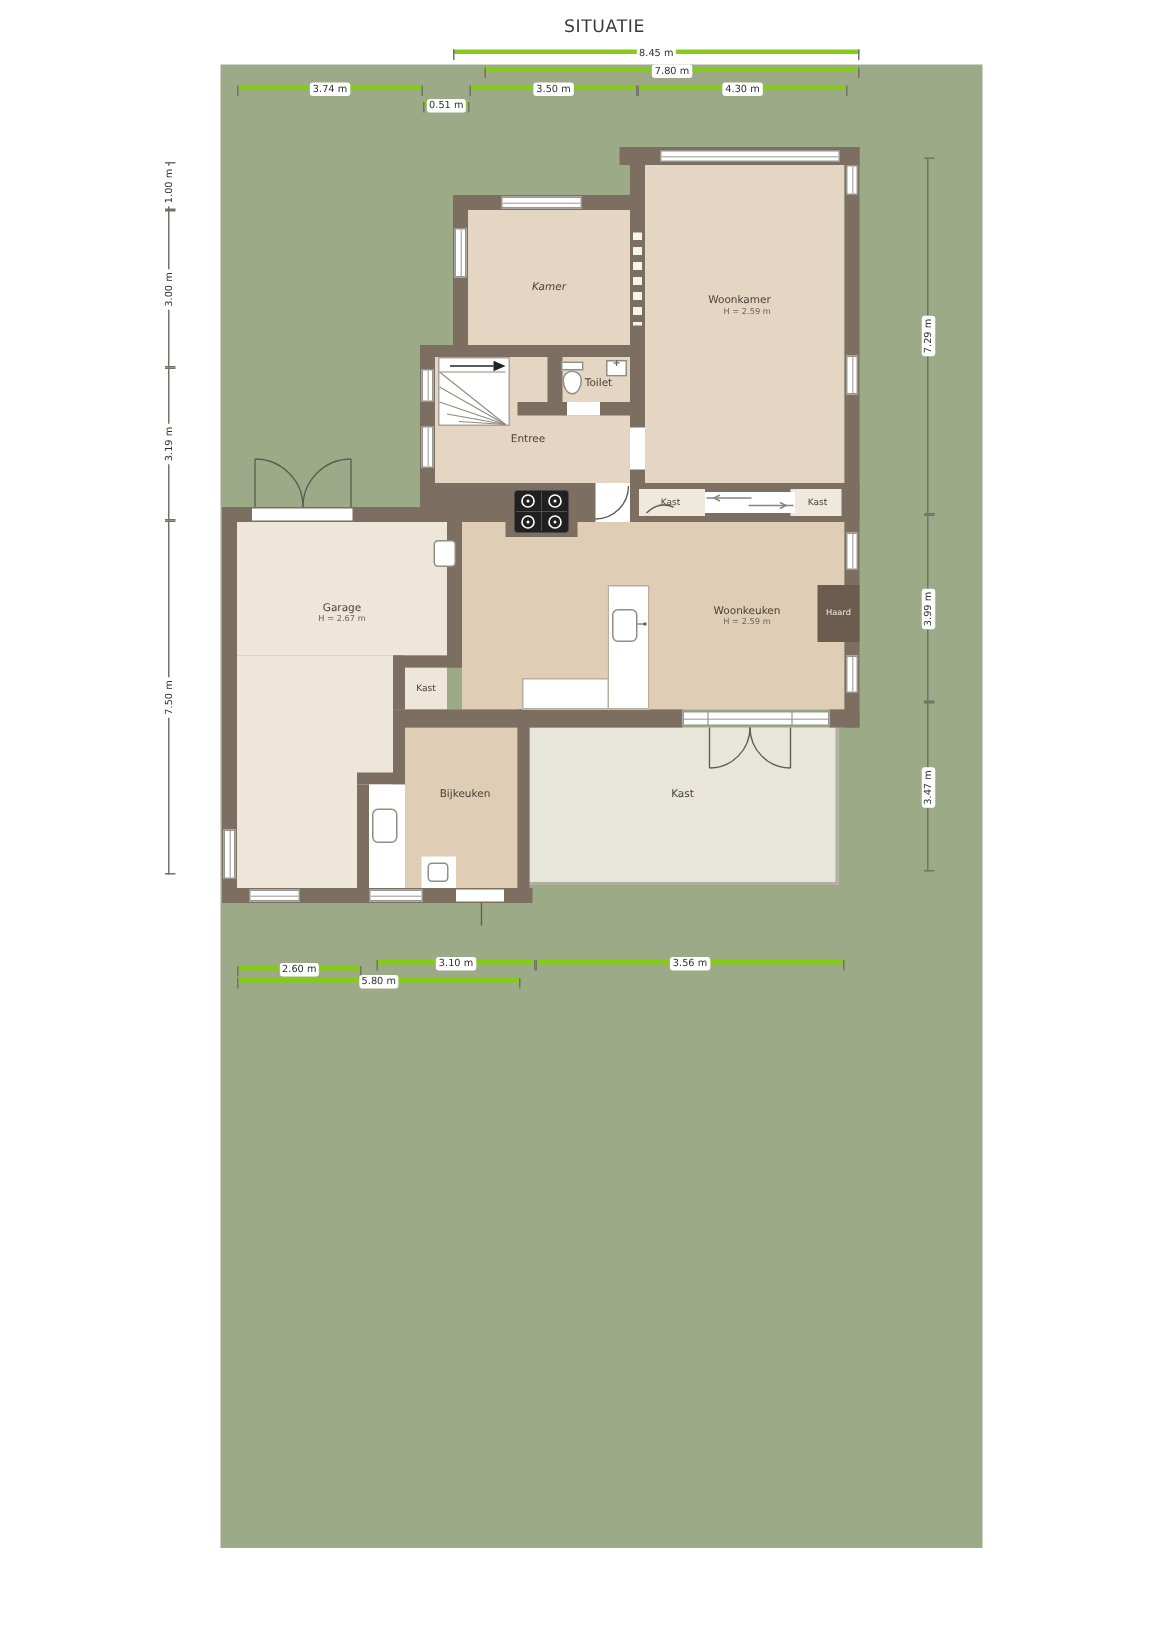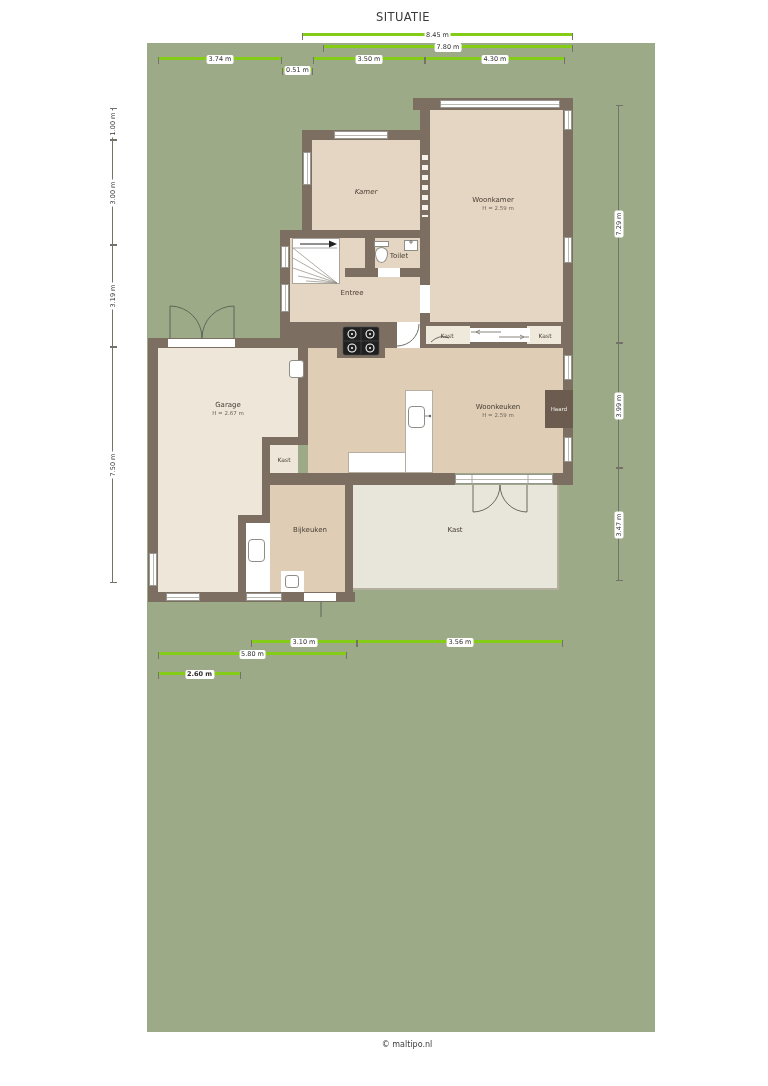--- a/index.html
+++ b/index.html
@@ -243,30 +243,29 @@
   <div class="dim-v" style="left:618px;top:105px;height:238px;">
     <span class="dlbl">7.29 m</span>
     </div>
   <div class="dim-v" style="left:618px;top:343px;height:125px;">
     <span class="dlbl">3.99 m</span>
     </div>
   <div class="dim-v" style="left:618px;top:468px;height:113px;">
     <span class="dlbl">3.47 m</span>
     </div>
 
-  <div class="dim-h" style="left:158px;top:672px;width:83px;font-weight:bold;">
+  <div class="dim-h" style="left:158px;top:644px;width:83px;">
     <span class="dlbl">2.60 m</span>
     </div>
   <div class="dim-h" style="left:251px;top:640px;width:106px;">
     <span class="dlbl">3.10 m</span>
     </div>
   <div class="dim-h" style="left:357px;top:640px;width:206px;">
     <span class="dlbl">3.56 m</span>
     </div>
   <div class="dim-h" style="left:158px;top:652px;width:189px;">
     <span class="dlbl">5.80 m</span>
     </div>
 
   <div class="footer">
-    <div>© maltipo.nl</div>
   </div>
 
 </div>
 
 </body></html>

